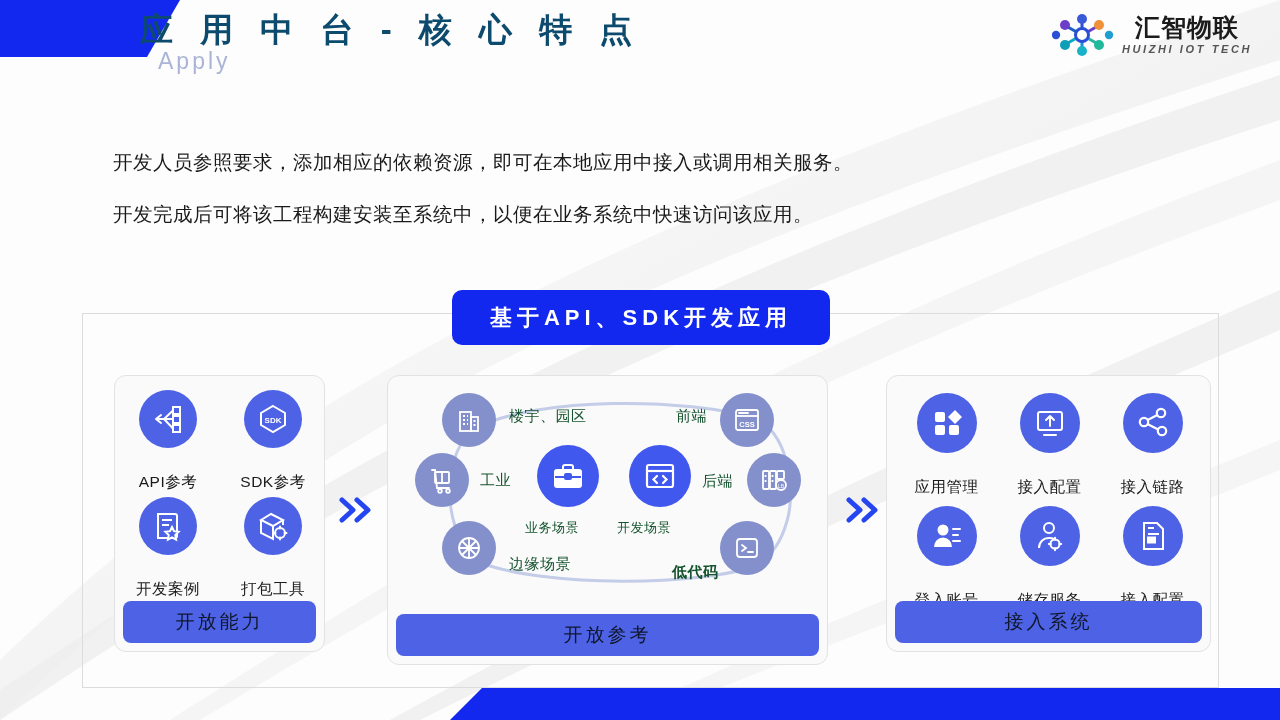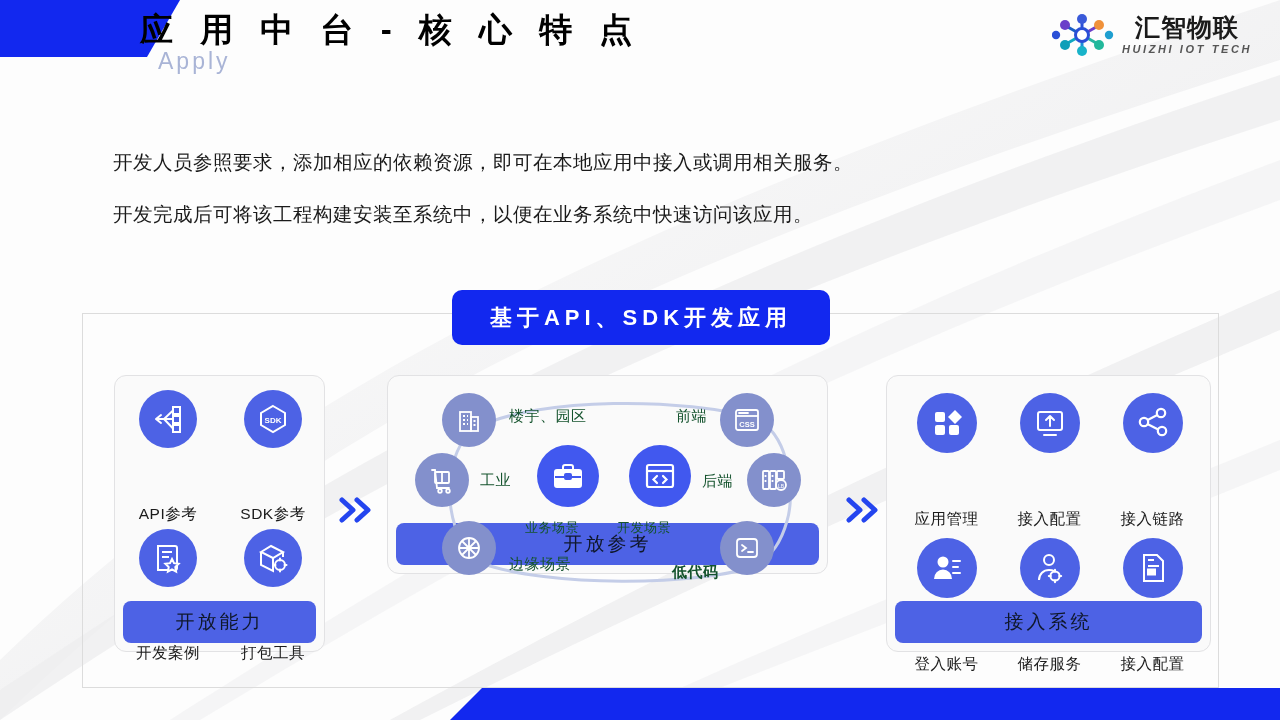--- a/index.html
+++ b/index.html
@@ -23,21 +23,21 @@
   .bottom-shape {
     position: absolute; left: 450px; top: 688px; width: 830px; height: 32px;
     background: #1228ef; z-index: 6;
     clip-path: polygon(32px 0, 830px 0, 830px 32px, 0 32px);
   }
 
   
   .header { position: absolute; left: 0; top: 0; width: 1280px; height: 80px; z-index: 3; }
   .title-wrap { position: absolute; left: 140px; top: 8px; }
   .page-title {
-    font-size: 33px; font-weight: 700; color: #000000;
+    font-size: 33px; font-weight: 700; color: #0c4a6e;
     letter-spacing: 9px; line-height: 44px; white-space: nowrap;
   }
   .page-subtitle {
     position: absolute; left: 18px; top: 40px;
     font-size: 23px; color: #a9b4d6; letter-spacing: 3px; font-weight: 400;
   }
 
   
   .logo { position: absolute; right: 28px; top: 12px; display: flex; align-items: center; gap: 8px; z-index: 4; }
   .logo-text { display: flex; flex-direction: column; align-items: center; }
@@ -61,28 +61,28 @@
     display: flex; align-items: center; justify-content: center;
   }
   .banner-text { color: #fff; font-size: 22px; font-weight: 700; letter-spacing: 5px; }
 
   
   .panel {
     position: absolute; border: 1px solid #e2e2e4; border-radius: 12px;
     background: #fafafa; z-index: 4;
   }
   .panel.left   { left: 114px; top: 375px; width: 211px; height: 277px; }
-  .panel.middle { left: 387px; top: 375px; width: 441px; height: 199px; }
+  .panel.middle { left: 387px; top: 375px; width: 441px; height: 290px; }
   .panel.right  { left: 886px; top: 375px; width: 325px; height: 277px; }
 
   .panel-grid { display: flex; flex-wrap: wrap; justify-content: center; align-content: flex-start; padding-top: 14px; }
   .panel.left .panel-grid  { width: 211px; gap: 4px 12px; }
   .panel.right .panel-grid { width: 325px; gap: 8px 10px; padding-top: 17px; }
 
-  .tile { width: 93px; display: flex; flex-direction: column; align-items: center; gap: 32px; }
+  .tile { width: 93px; display: flex; flex-direction: column; align-items: center; }
   .tile-icon {
     width: 58px; height: 58px; border-radius: 50%;
     background: #4d62e5; display: flex; align-items: center; justify-content: center;
   }
   .panel.right .tile-icon { width: 60px; height: 60px; }
   .tile-label { margin-top: 24px; font-size: 15.5px; color: #1b1b1b; white-space: nowrap; letter-spacing: 0.5px; }
 
   
   .panel-btn {
     position: absolute; bottom: 8px; left: 8px; right: 8px; height: 42px;

